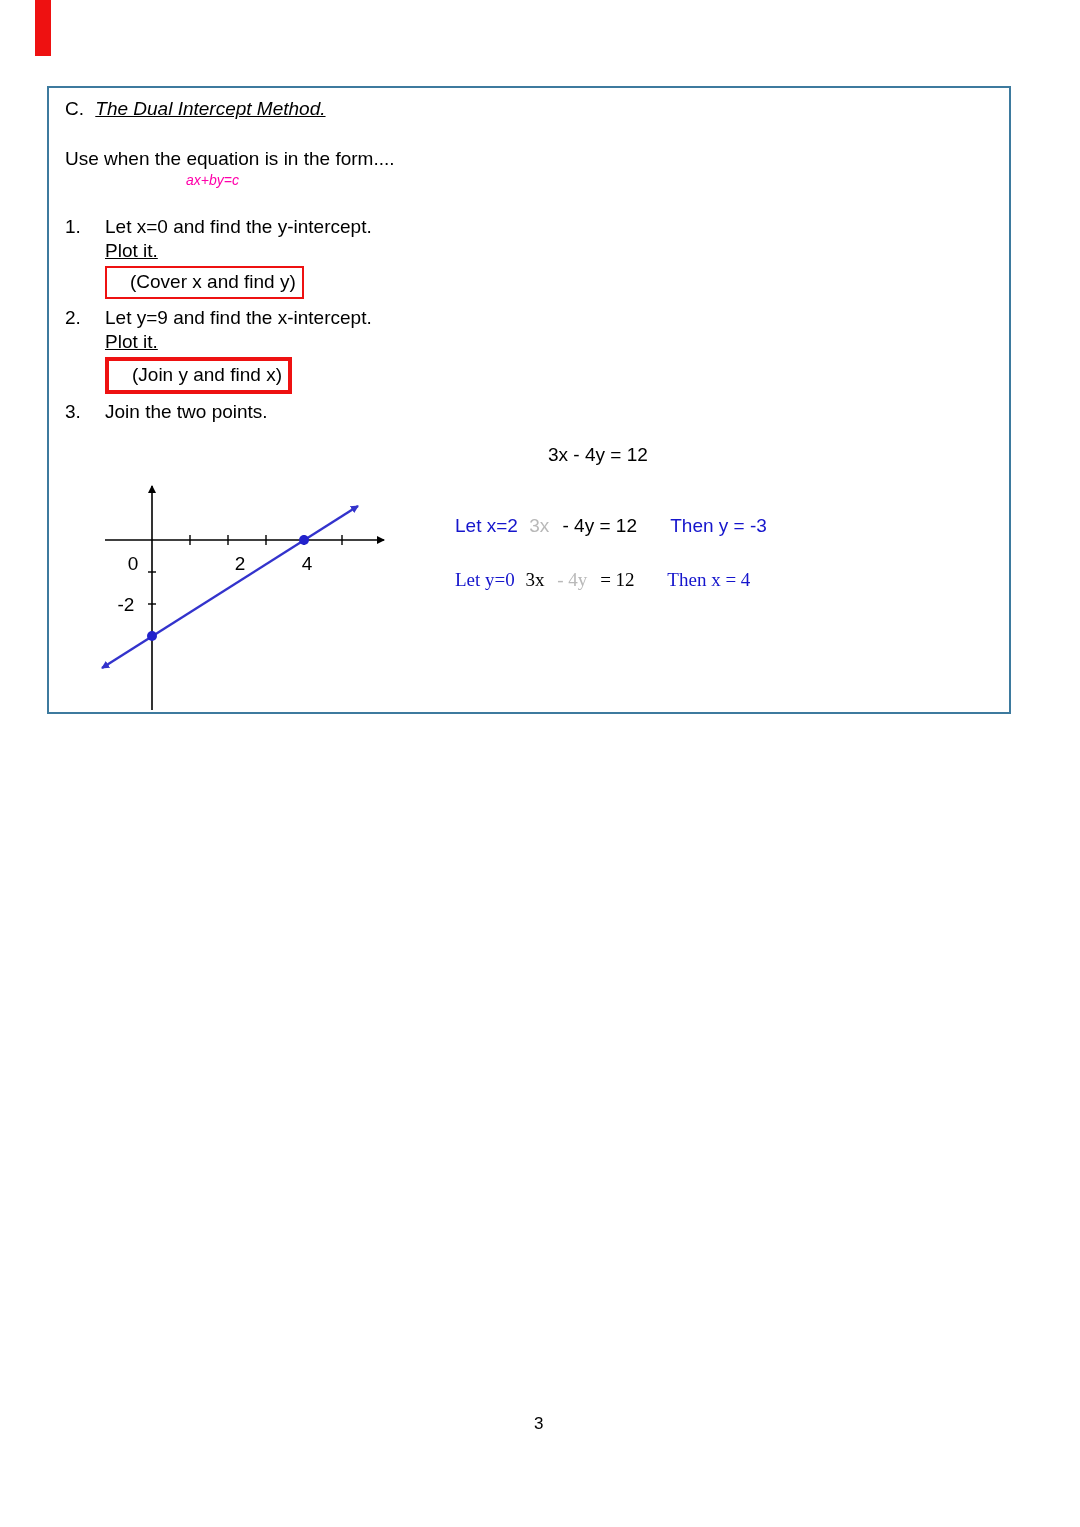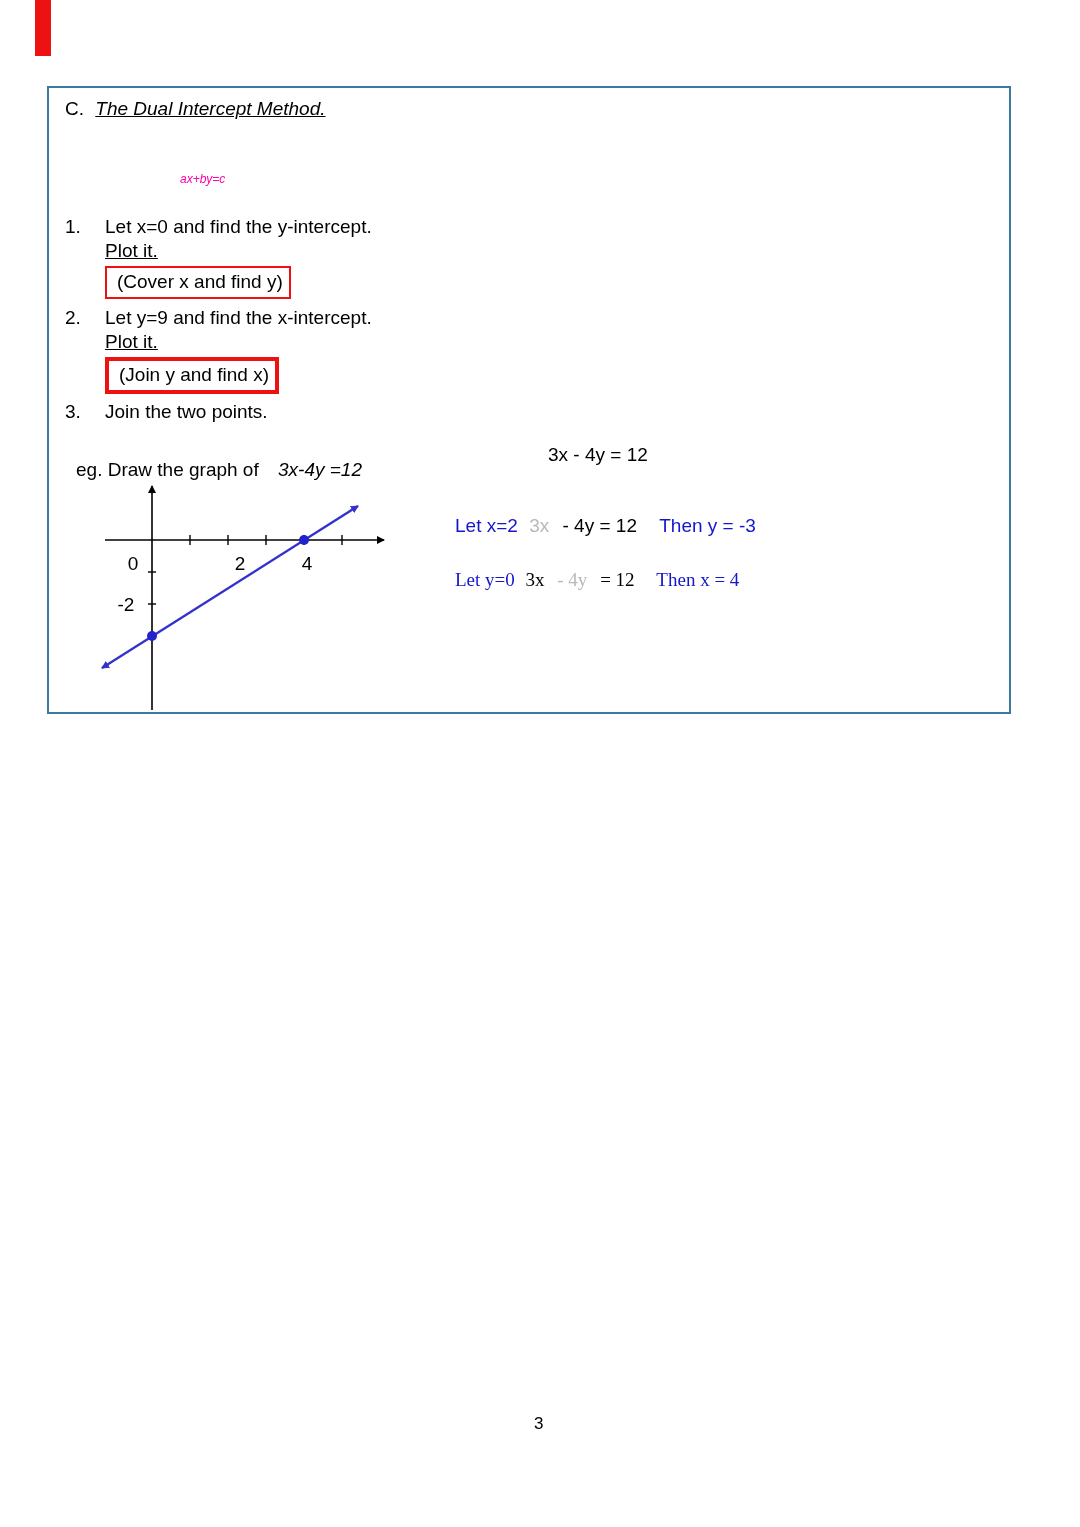--- a/index.html
+++ b/index.html
@@ -8,43 +8,44 @@
   .abs{position:absolute;}
   .t19{font-size:19px;line-height:1.28;}
   .italic{font-style:italic;}
   .underline{text-decoration:underline;}
   .blue{color:#1515cc;}
   .gray{color:#b9b9b9;}
   .magenta{color:#ff00aa;}
   .ml8{margin-left:8px;}
   .ml14{margin-left:14px;}
   .ml18{margin-left:6px;}
-  .ml28{margin-left:17px;}
+  .ml28{margin-left:28px;}
   #red-tab{left:35px;top:0;width:16px;height:56px;background:#ee1111;}
   #main-box{left:47px;top:86px;width:960px;height:624px;border:2px solid #3d7a9e;background:#fff;}
   .step{display:flex;}
   .step-num{width:40px;flex:0 0 40px;}
-  .cover-box{display:inline-block;padding:2px 6px 3px 10px;margin-top:2px;}
+  .cover-box{display:inline-block;padding:2px 6px 3px 23px;margin-top:2px;}
   .cover-1{border:2px solid #ee1111;}
   .cover-2{border:4px solid #ee1111;}
 </style>
 </head>
 <body>
 
 <div id="page">
 
   <div id="red-tab" class="abs"></div>
   <div id="main-box" class="abs"></div>
 
   <div class="abs t19" style="left:65px;top:97px;">
     <span>C.</span>
     <span class="italic underline" style="margin-left:6px;">The Dual Intercept Method.</span>
   </div>
 
-  <div class="abs italic magenta" style="left:180px;top:172px;font-size:12px;">ax+by=c</div>
+  <div class="abs t19" style="left:65px;top:147px;">Use when the equation is in the form....</div>
+  <div class="abs italic magenta" style="left:186px;top:172px;font-size:14px;">ax+by=c</div>
 
   <div class="abs t19 step" style="left:65px;top:215px;">
     <span class="step-num">1.</span>
     <div>
       <div>Let x=0 and find the y-intercept.</div>
       <div class="underline">Plot it.</div>
       <div><span class="cover-box cover-1">(Cover x and find y)</span></div>
     </div>
   </div>
 
@@ -55,24 +56,20 @@
       <div class="underline">Plot it.</div>
       <div><span class="cover-box cover-2">(Join y and find x)</span></div>
     </div>
   </div>
 
   <div class="abs t19 step" style="left:65px;top:400px;">
     <span class="step-num">3.</span>
     <div>Join the two points.</div>
   </div>
 
-  <div class="abs t19" style="left:76px;top:458px;">
-    <span>eg. Draw the graph of</span>
-    <span class="italic ml14">3x-4y =12</span>
-  </div>
 
   <svg class="abs" style="left:90px;top:478px;" width="312" height="234" viewBox="0 0 312 234">
     <defs>
       <marker id="arr-k" markerWidth="10" markerHeight="10" refX="7" refY="4" orient="auto" markerUnits="userSpaceOnUse">
         <path d="M0,0 L8,4 L0,8 Z" fill="#000"></path>
       </marker>
       <marker id="arr-b" markerWidth="10" markerHeight="10" refX="7" refY="4" orient="auto" markerUnits="userSpaceOnUse">
         <path d="M0,0 L8,4 L0,8 Z" fill="#3333cc"></path>
       </marker>
       <marker id="arr-bs" markerWidth="10" markerHeight="10" refX="7" refY="4" orient="auto-start-reverse" markerUnits="userSpaceOnUse">

